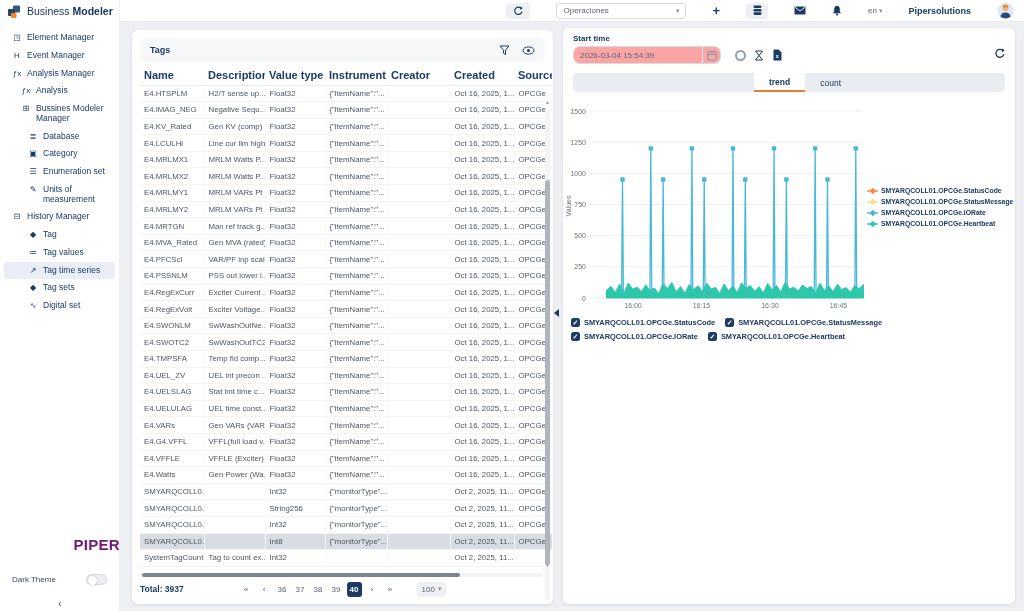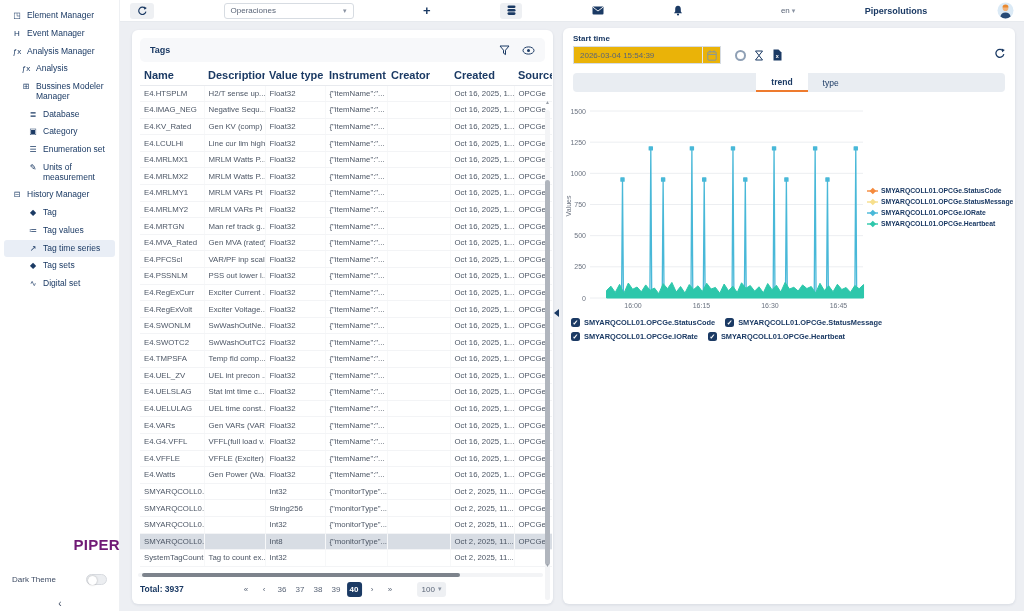--- a/index.html
+++ b/index.html
@@ -11,33 +11,33 @@
     position:relative;
     overflow:hidden;
     font-size:8.5px;
   }
   svg text { font-family:"Liberation Sans", sans-serif; }
 
   
   .topbar {
     position:absolute; left:120px; top:0; right:0; height:22px;
     background:#fff; border-bottom:1px solid #e7eaee;
-    display:flex; align-items:center; justify-content:space-between;
-    gap:9px; padding:0 10px; z-index:5;
+    display:flex; align-items:center; justify-content:flex-end;
+    gap:26px; padding:0 10px; z-index:5;
   }
   .tb-btn { width:24px; height:16px; background:#eef0f3; border-radius:3px;
     display:flex; align-items:center; justify-content:center; }
   .tb-select { width:130px; height:16px; border:1px solid #d7dce2; border-radius:3px;
     display:flex; align-items:center; justify-content:space-between; padding:0 6px;
     color:#5a6577; font-size:8px; background:#fff; }
   .tb-icon { display:flex; align-items:center; justify-content:center; }
   .tb-plus { font-size:13px; font-weight:bold; color:#1b3a64; line-height:1; }
   .tb-db-btn { width:22px; height:16px; background:#eef0f3; border-radius:3px;
     display:flex; align-items:center; justify-content:center; }
-  .tb-lang { color:#5a6577; font-size:8px; display:flex; gap:2px; align-items:center;margin-left:28px; }
+  .tb-lang { color:#5a6577; font-size:8px; display:flex; gap:2px; align-items:center; }
   .tb-user { font-weight:bold; font-size:9px; color:#1b3a64; }
   .caret { font-size:7px; color:#8a93a2; }
 
   
   .sidebar {
     position:absolute; left:0; top:0; width:120px; height:611px;
     background:#fff; z-index:6; border-right:1px solid #eef0f3;
   }
   .logo-row { height:22px; display:flex; align-items:center; gap:5px; padding-left:7px; }
   .logo-text { font-size:10.5px; color:#16315a; }
@@ -98,22 +98,22 @@
   .pg.active { background:#1b3a64; color:#fff; font-weight:bold; }
   .pg-size { height:15px; background:#eef0f3; border-radius:3px; padding:0 5px;
     display:flex; align-items:center; gap:3px; font-size:8px; color:#5a6577; margin-left:16px; }
 
   
   .right-card { position:absolute; left:563px; top:28px; width:452px; height:576px;
     background:#fff; border-radius:6px; box-shadow:0 1px 3px rgba(20,40,80,.10); padding:6px 0 0; }
   .time-row { display:flex; align-items:flex-end; padding:0 10px; gap:14px; }
   .t-group { display:flex; flex-direction:column; }
   .t-label { font-weight:bold; font-size:8px; margin-bottom:3px; color:#1b3a64; }
-  .t-input { width:148px; height:18px; border:1px solid #d7dce2; border-radius:0;
-    display:flex; align-items:center; background:#eab308; }
+  .t-input { width:148px; height:18px; border:1px solid #d7dce2; border-radius:7px;
+    display:flex; align-items:center; background:#fca5a5; }
   .t-input .val { flex:1; padding:0 6px; font-size:8px; color:#5a6577; }
   .t-input .cal { width:18px; height:100%; border-left:1px solid #e3e7ec;
     display:flex; align-items:center; justify-content:center; }
   .mini-icons { display:flex; align-items:center; gap:8px; padding-bottom:3px; }
   .ring { width:11px; height:11px; border:2px solid #8fa0b5; border-radius:50%; }
   .panel-refresh { margin-left:auto; padding-bottom:3px; }
   .tab-strip { margin:9px 10px 4px; background:#e9edf2; border-radius:4px; height:19px;
     display:flex; align-items:stretch; justify-content:center;padding-left:32px; }
   .tab { padding:0 15px; display:flex; align-items:center; font-size:8.5px; color:#1b3a64; }
   .tab.active { background:#fff; font-weight:bold; border-bottom:2px solid #ee7b2e; }
@@ -125,20 +125,28 @@
     font-size:7px; line-height:9px; text-align:center; flex:0 0 9px; }
 
   .panel-collapse { position:absolute; left:554px; top:309px; width:0; height:0;
     border-top:4px solid transparent; border-bottom:4px solid transparent;
     border-right:5px solid #1b3a64; }
 </style>
 </head>
 <body>
 
 <div class="sidebar">
+  <div class="logo-row">
+    <svg width="15" height="15" viewBox="0 0 15 15">
+      <rect x="6" y="1.5" width="7" height="7" rx="1" fill="#35597f"></rect>
+      <rect x="1" y="5" width="7" height="7" rx="1" fill="#24446e"></rect>
+      <rect x="4" y="9" width="5.5" height="5" rx="1" fill="#f08a24"></rect>
+    </svg>
+    <div class="logo-text"><span>Business</span> <b>Modeler</b></div>
+  </div>
   <div class="nav" id="nav">
       <div class="nav-item ind0">
         <i class="ico">◳</i>
         <span>Element Manager</span>
       </div>
       <div class="nav-item ind0">
         <i class="ico">H</i>
         <span>Event Manager</span>
       </div>
       <div class="nav-item ind0">
@@ -607,21 +615,21 @@
     <span class="panel-refresh">
       <svg width="11" height="11" viewBox="0 0 11 11">
         <path d="M9.3 3.2 A4 4 0 1 0 9.8 6.2" stroke="#1b3a64" stroke-width="1.3" fill="none"></path>
         <polygon points="7.6,0.6 10.8,2.1 8.2,4.2" fill="#1b3a64"></polygon>
       </svg>
     </span>
   </div>
 
   <div class="tab-strip" id="tabstrip">
       <div class="tab active">trend</div>
-      <div class="tab">type</div>
+      <div class="tab">count</div>
     </div>
 
   <svg id="trend-chart" width="452" height="218" viewBox="0 0 452 218">
       <line x1="27" y1="202" x2="300" y2="202" stroke="#eceef1" stroke-width="1"></line>
       <text x="23" y="204.5" font-size="7" fill="#6b7380" text-anchor="end">0</text>
       <line x1="27" y1="170.83333333333334" x2="300" y2="170.83333333333334" stroke="#eceef1" stroke-width="1"></line>
       <text x="23" y="173.33333333333334" font-size="7" fill="#6b7380" text-anchor="end">250</text>
       <line x1="27" y1="139.66666666666669" x2="300" y2="139.66666666666669" stroke="#eceef1" stroke-width="1"></line>
       <text x="23" y="142.16666666666669" font-size="7" fill="#6b7380" text-anchor="end">500</text>
       <line x1="27" y1="108.5" x2="300" y2="108.5" stroke="#eceef1" stroke-width="1"></line>

